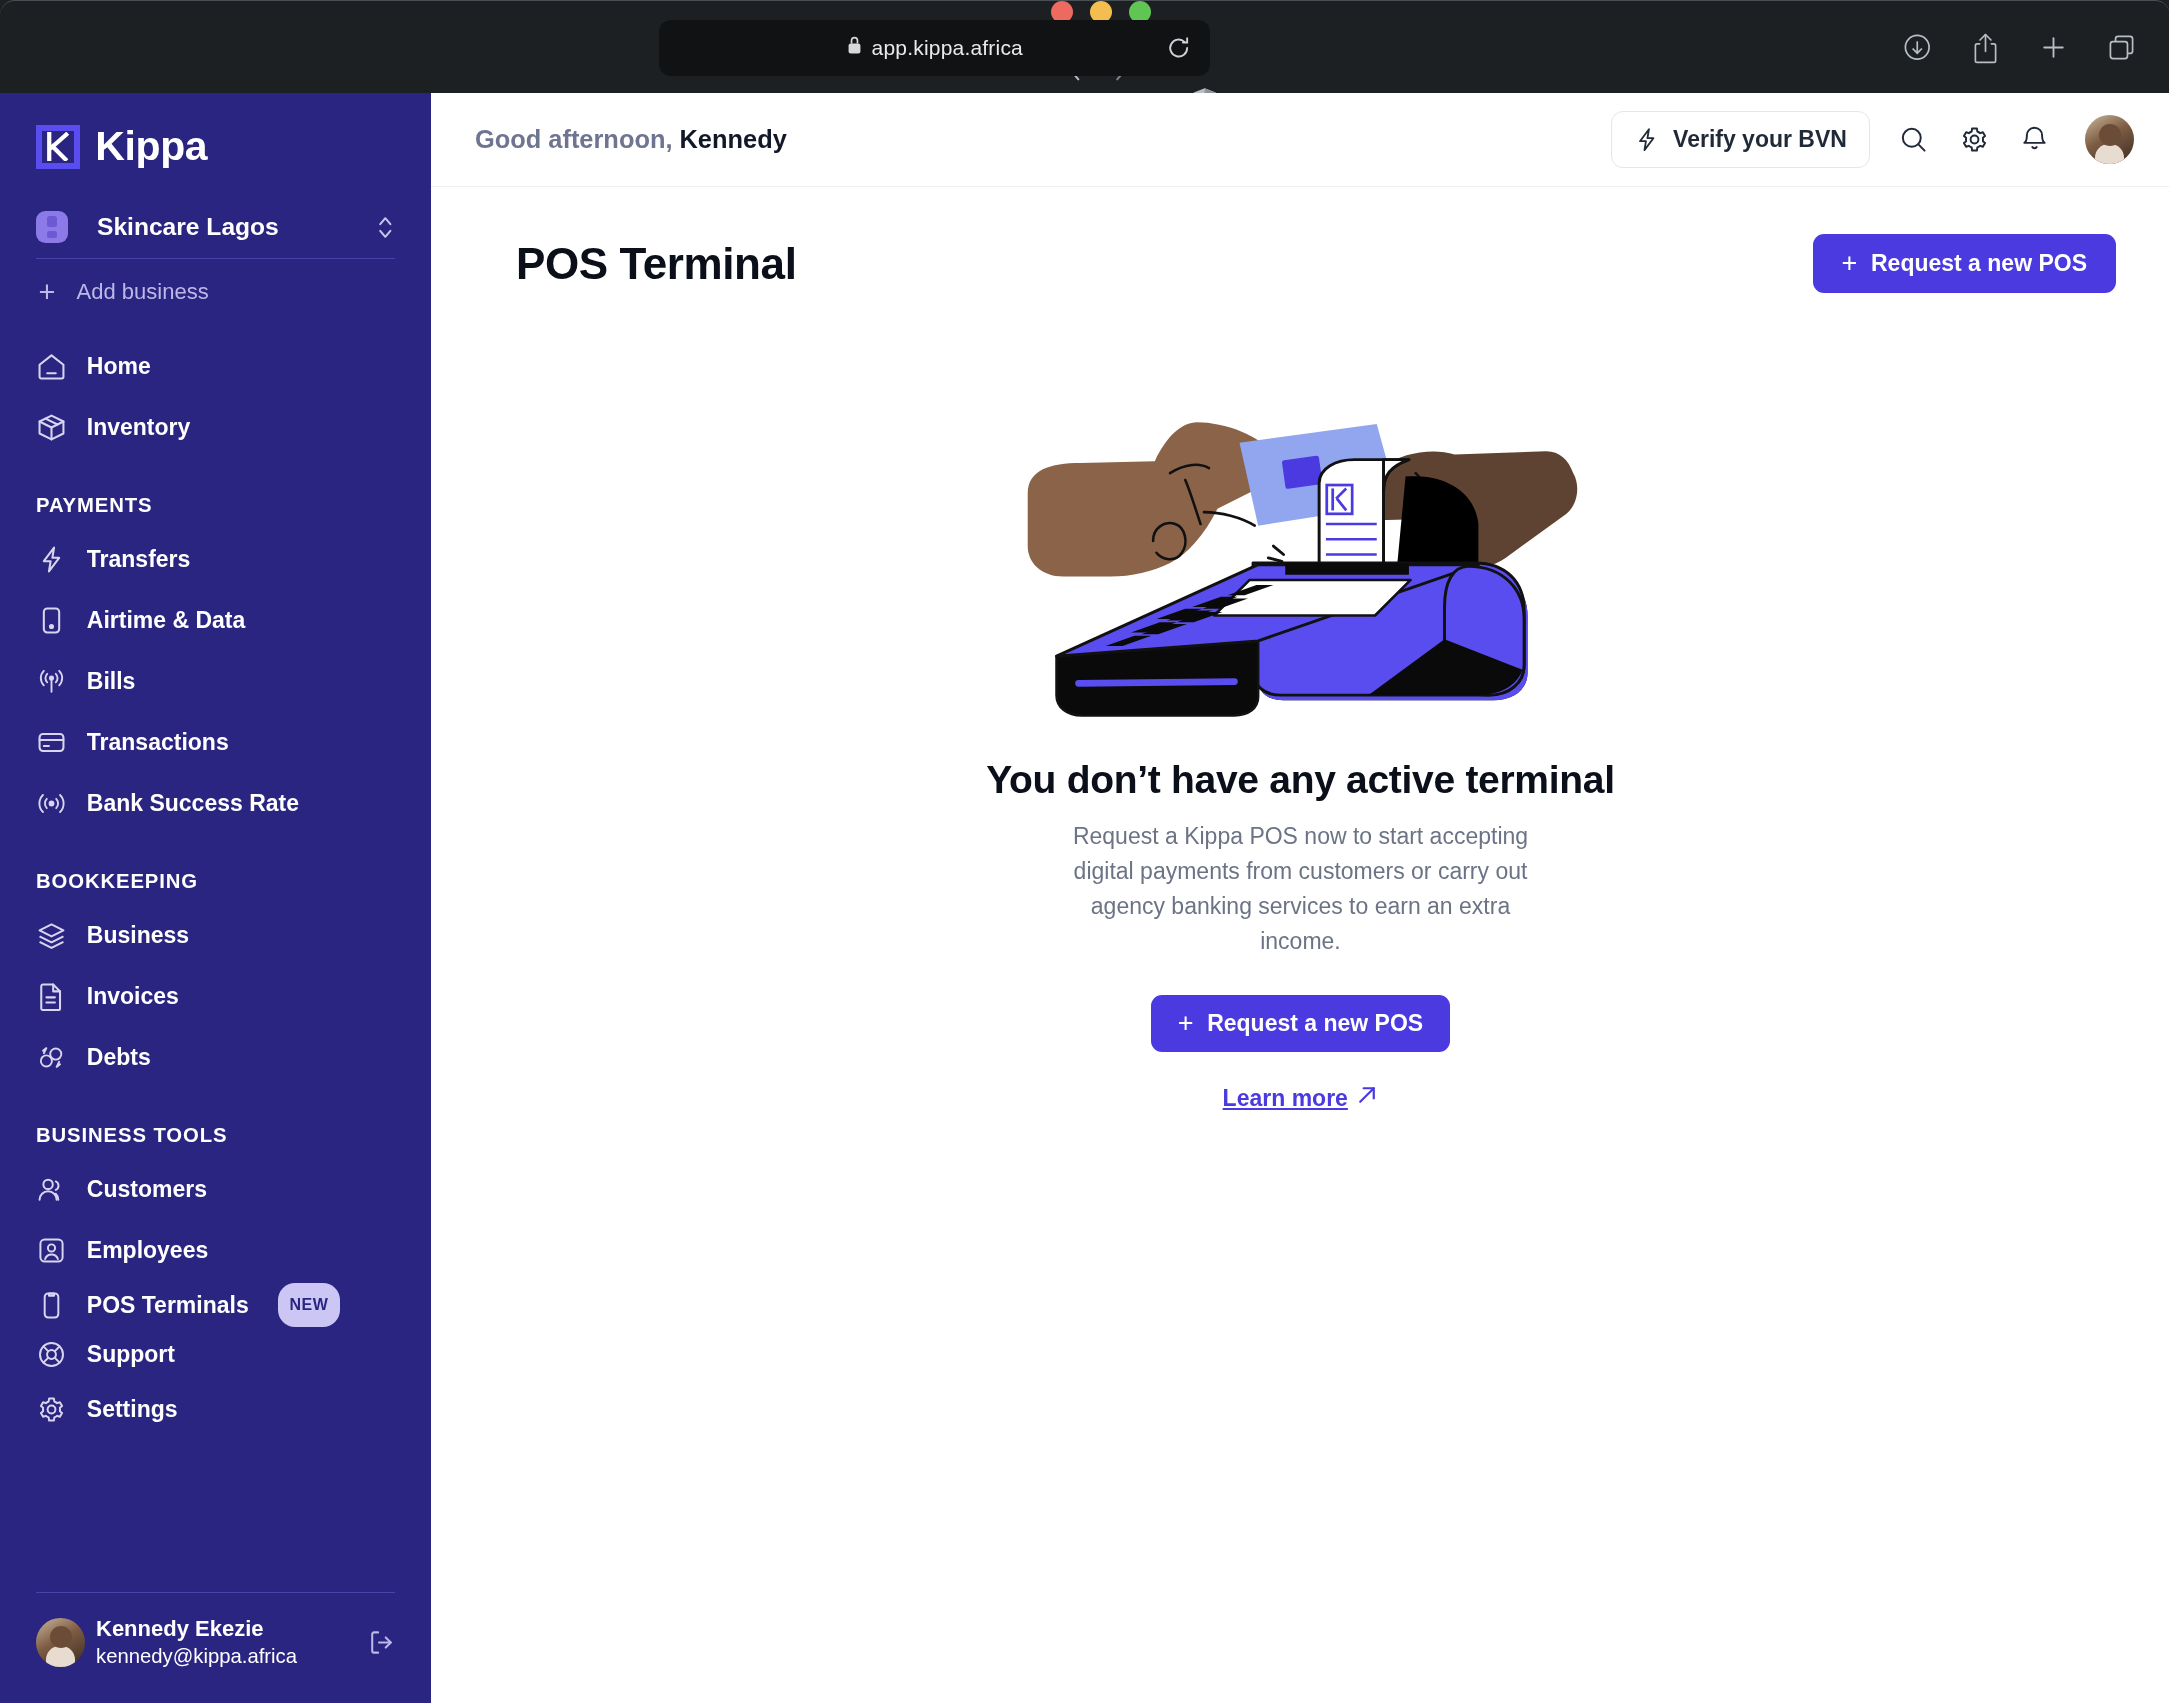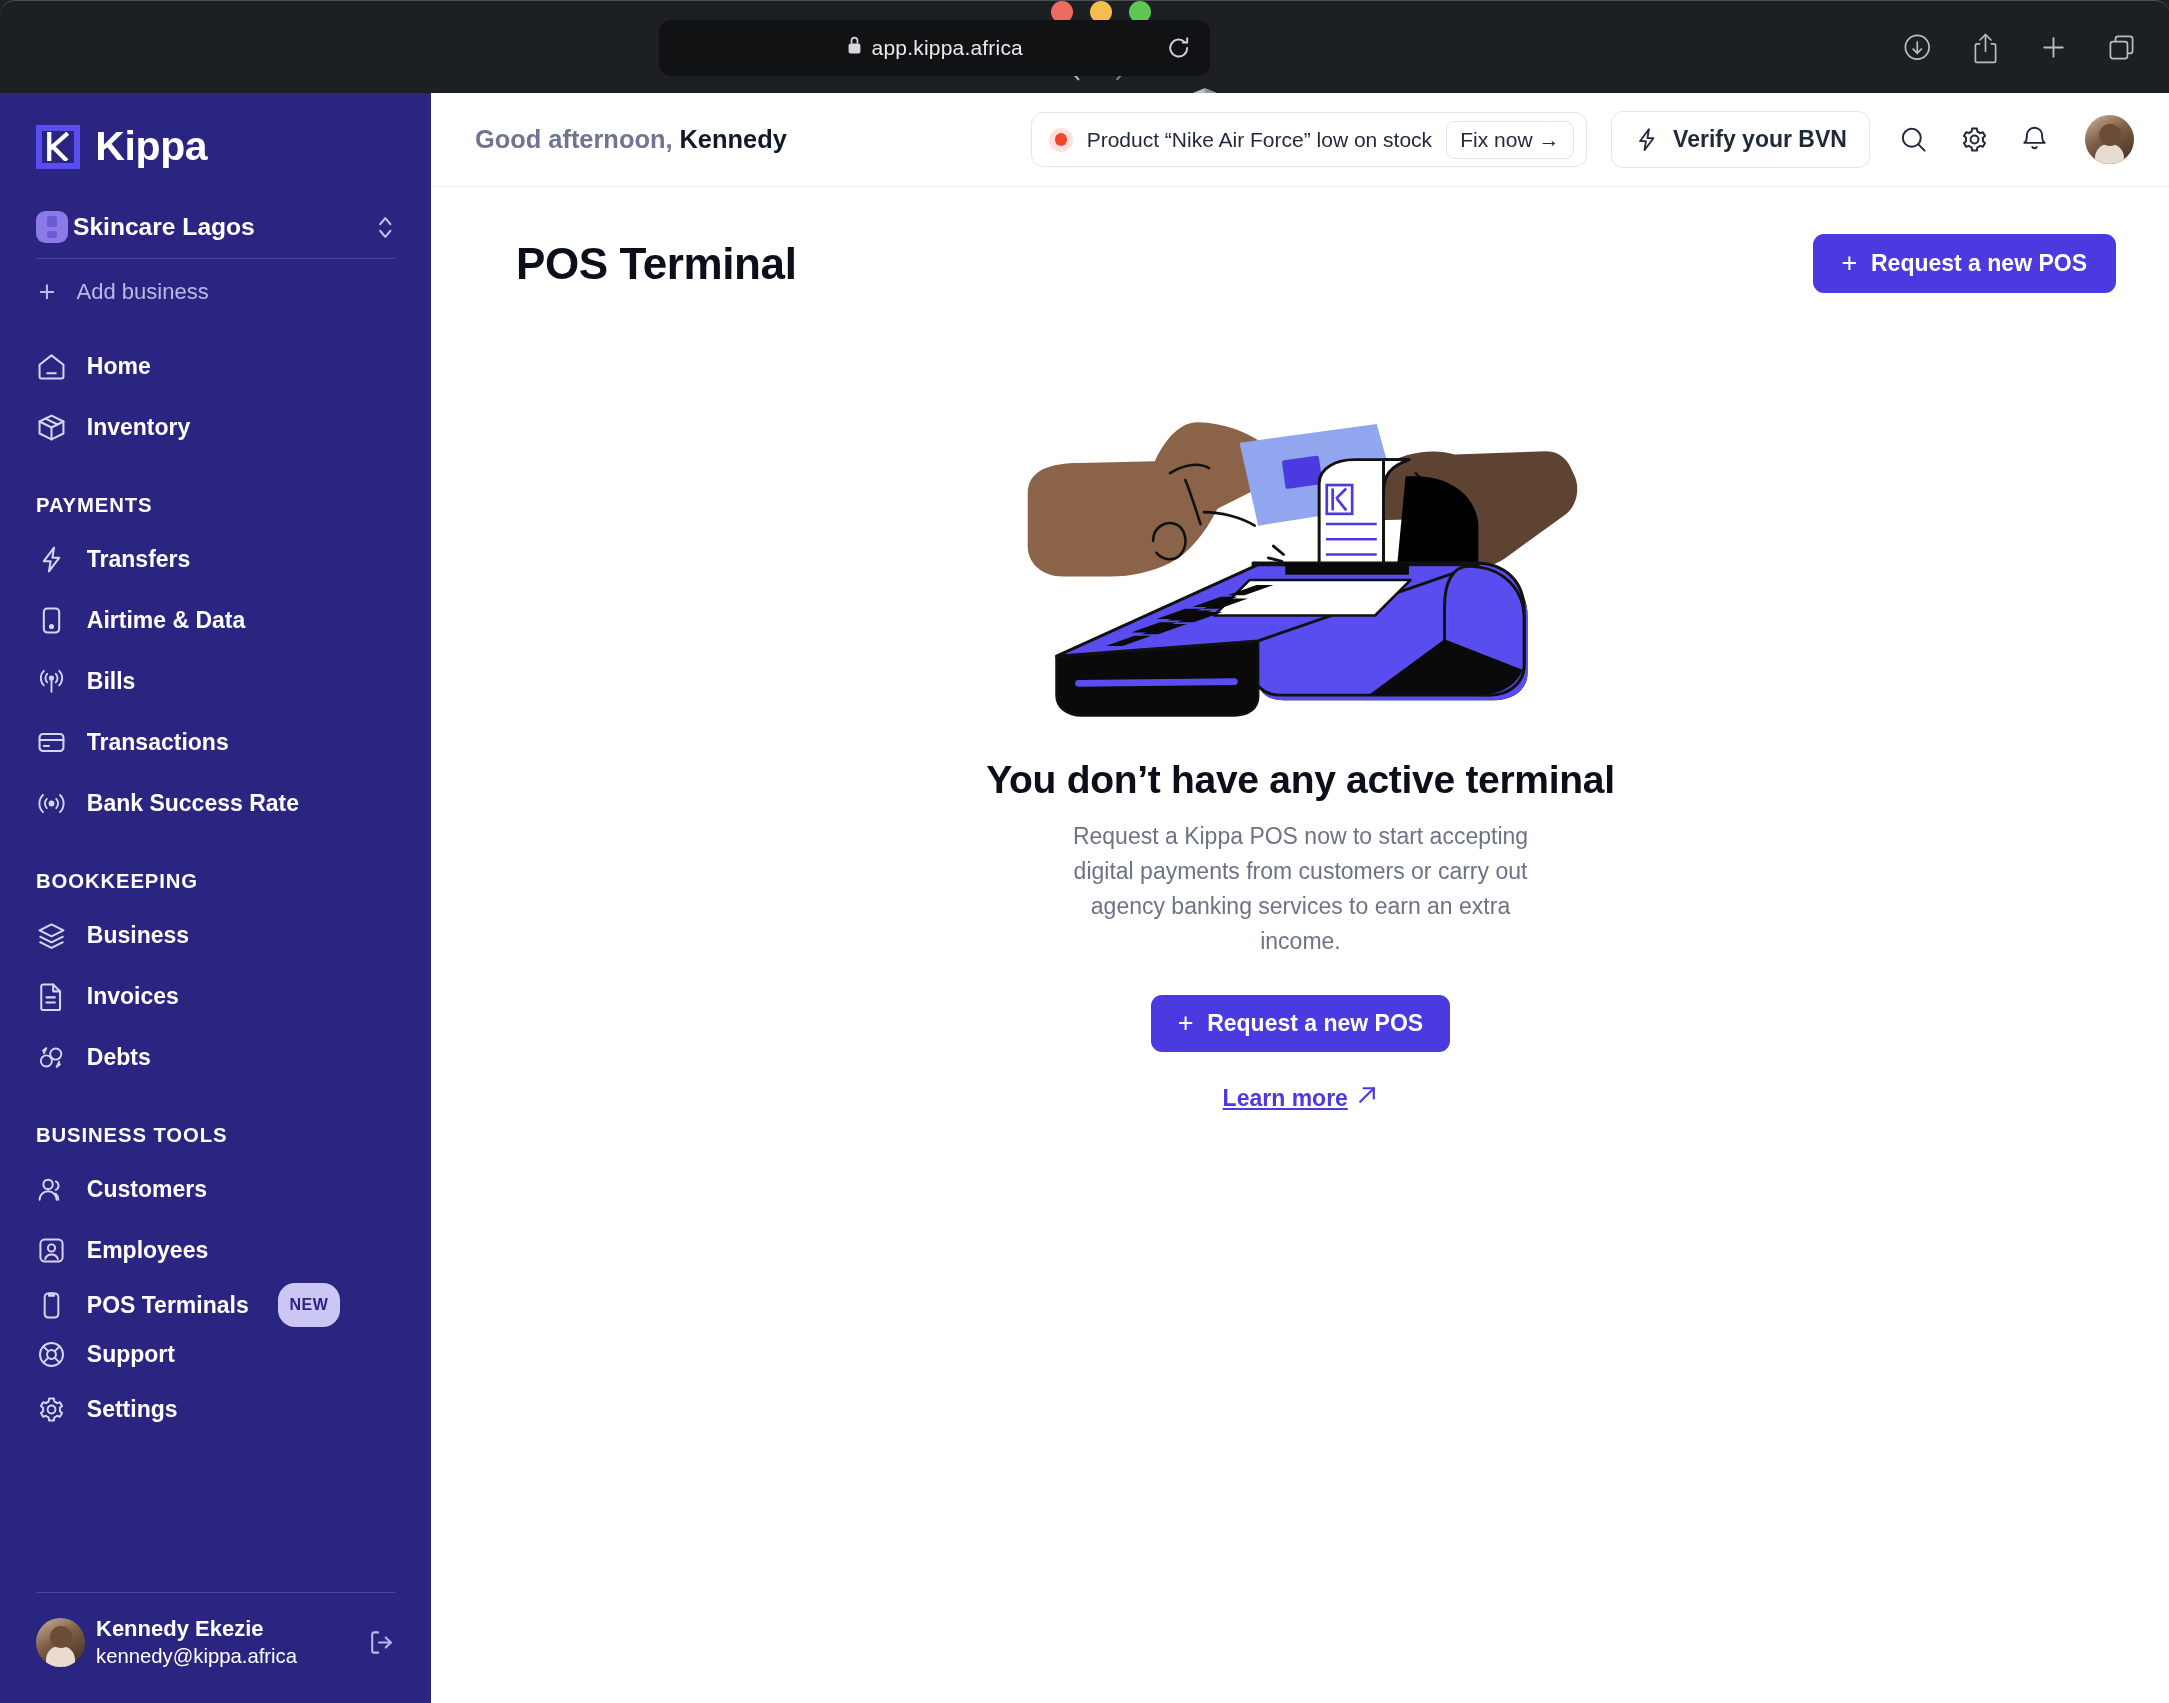--- a/index.html
+++ b/index.html
@@ -80,21 +80,21 @@
     display: flex; align-items: center; justify-content: center;
     position: relative;
   }
   .logo-mark svg { position: absolute; }
   .logo-text {
     color: #ffffff; font-size: 41px; font-weight: 700; letter-spacing: -0.4px;
   }
 
   .biz-block { margin: 41px 36px 0 36px; }
   .biz-row {
-    display: flex; align-items: center; gap: 5px;
+    display: flex; align-items: center; gap: 29px;
     padding-bottom: 15.3px;
     border-bottom: 1.7px solid #4a43a8;
   }
   .biz-avatar {
     width: 32px; height: 32px; border-radius: 9.3px;
     background: #8b7ae8; position: relative; flex: 0 0 32px;
   }
   .biz-avatar::before {
     content: ''; position: absolute; left: 11px; top: 5.1px;
     width: 10.2px; height: 11px; border-radius: 2.5px; background: #6b5ad4;
@@ -540,27 +540,20 @@
 
   <section class="main">
 
     <header class="topbar">
       <div class="greeting">
         <span>Good afternoon,</span>
         <b>Kennedy</b>
       </div>
       <div class="topbar-spacer"></div>
 
-      <div class="stock-pill">
-        <span class="stock-dot-wrap">
-            <span class="stock-dot"></span>
-          </span>
-        <span class="stock-text">Product “Nike Air Force” low on stock</span>
-        <span class="fix-now">Fix now →</span>
-      </div>
 
       <div class="bvn-btn">
         <span class="tb-ico">
           <svg width="25.4" height="25.4" viewBox="0 0 34 34" fill="none" stroke="currentColor" stroke-width="2.4" stroke-linejoin="round" stroke-linecap="round">
               <path d="M20 3 8 19h8l-2 12 12-16h-8Z"></path>
             </svg>
         </span>
         <span class="bvn-label">Verify your BVN</span>
       </div>
 

